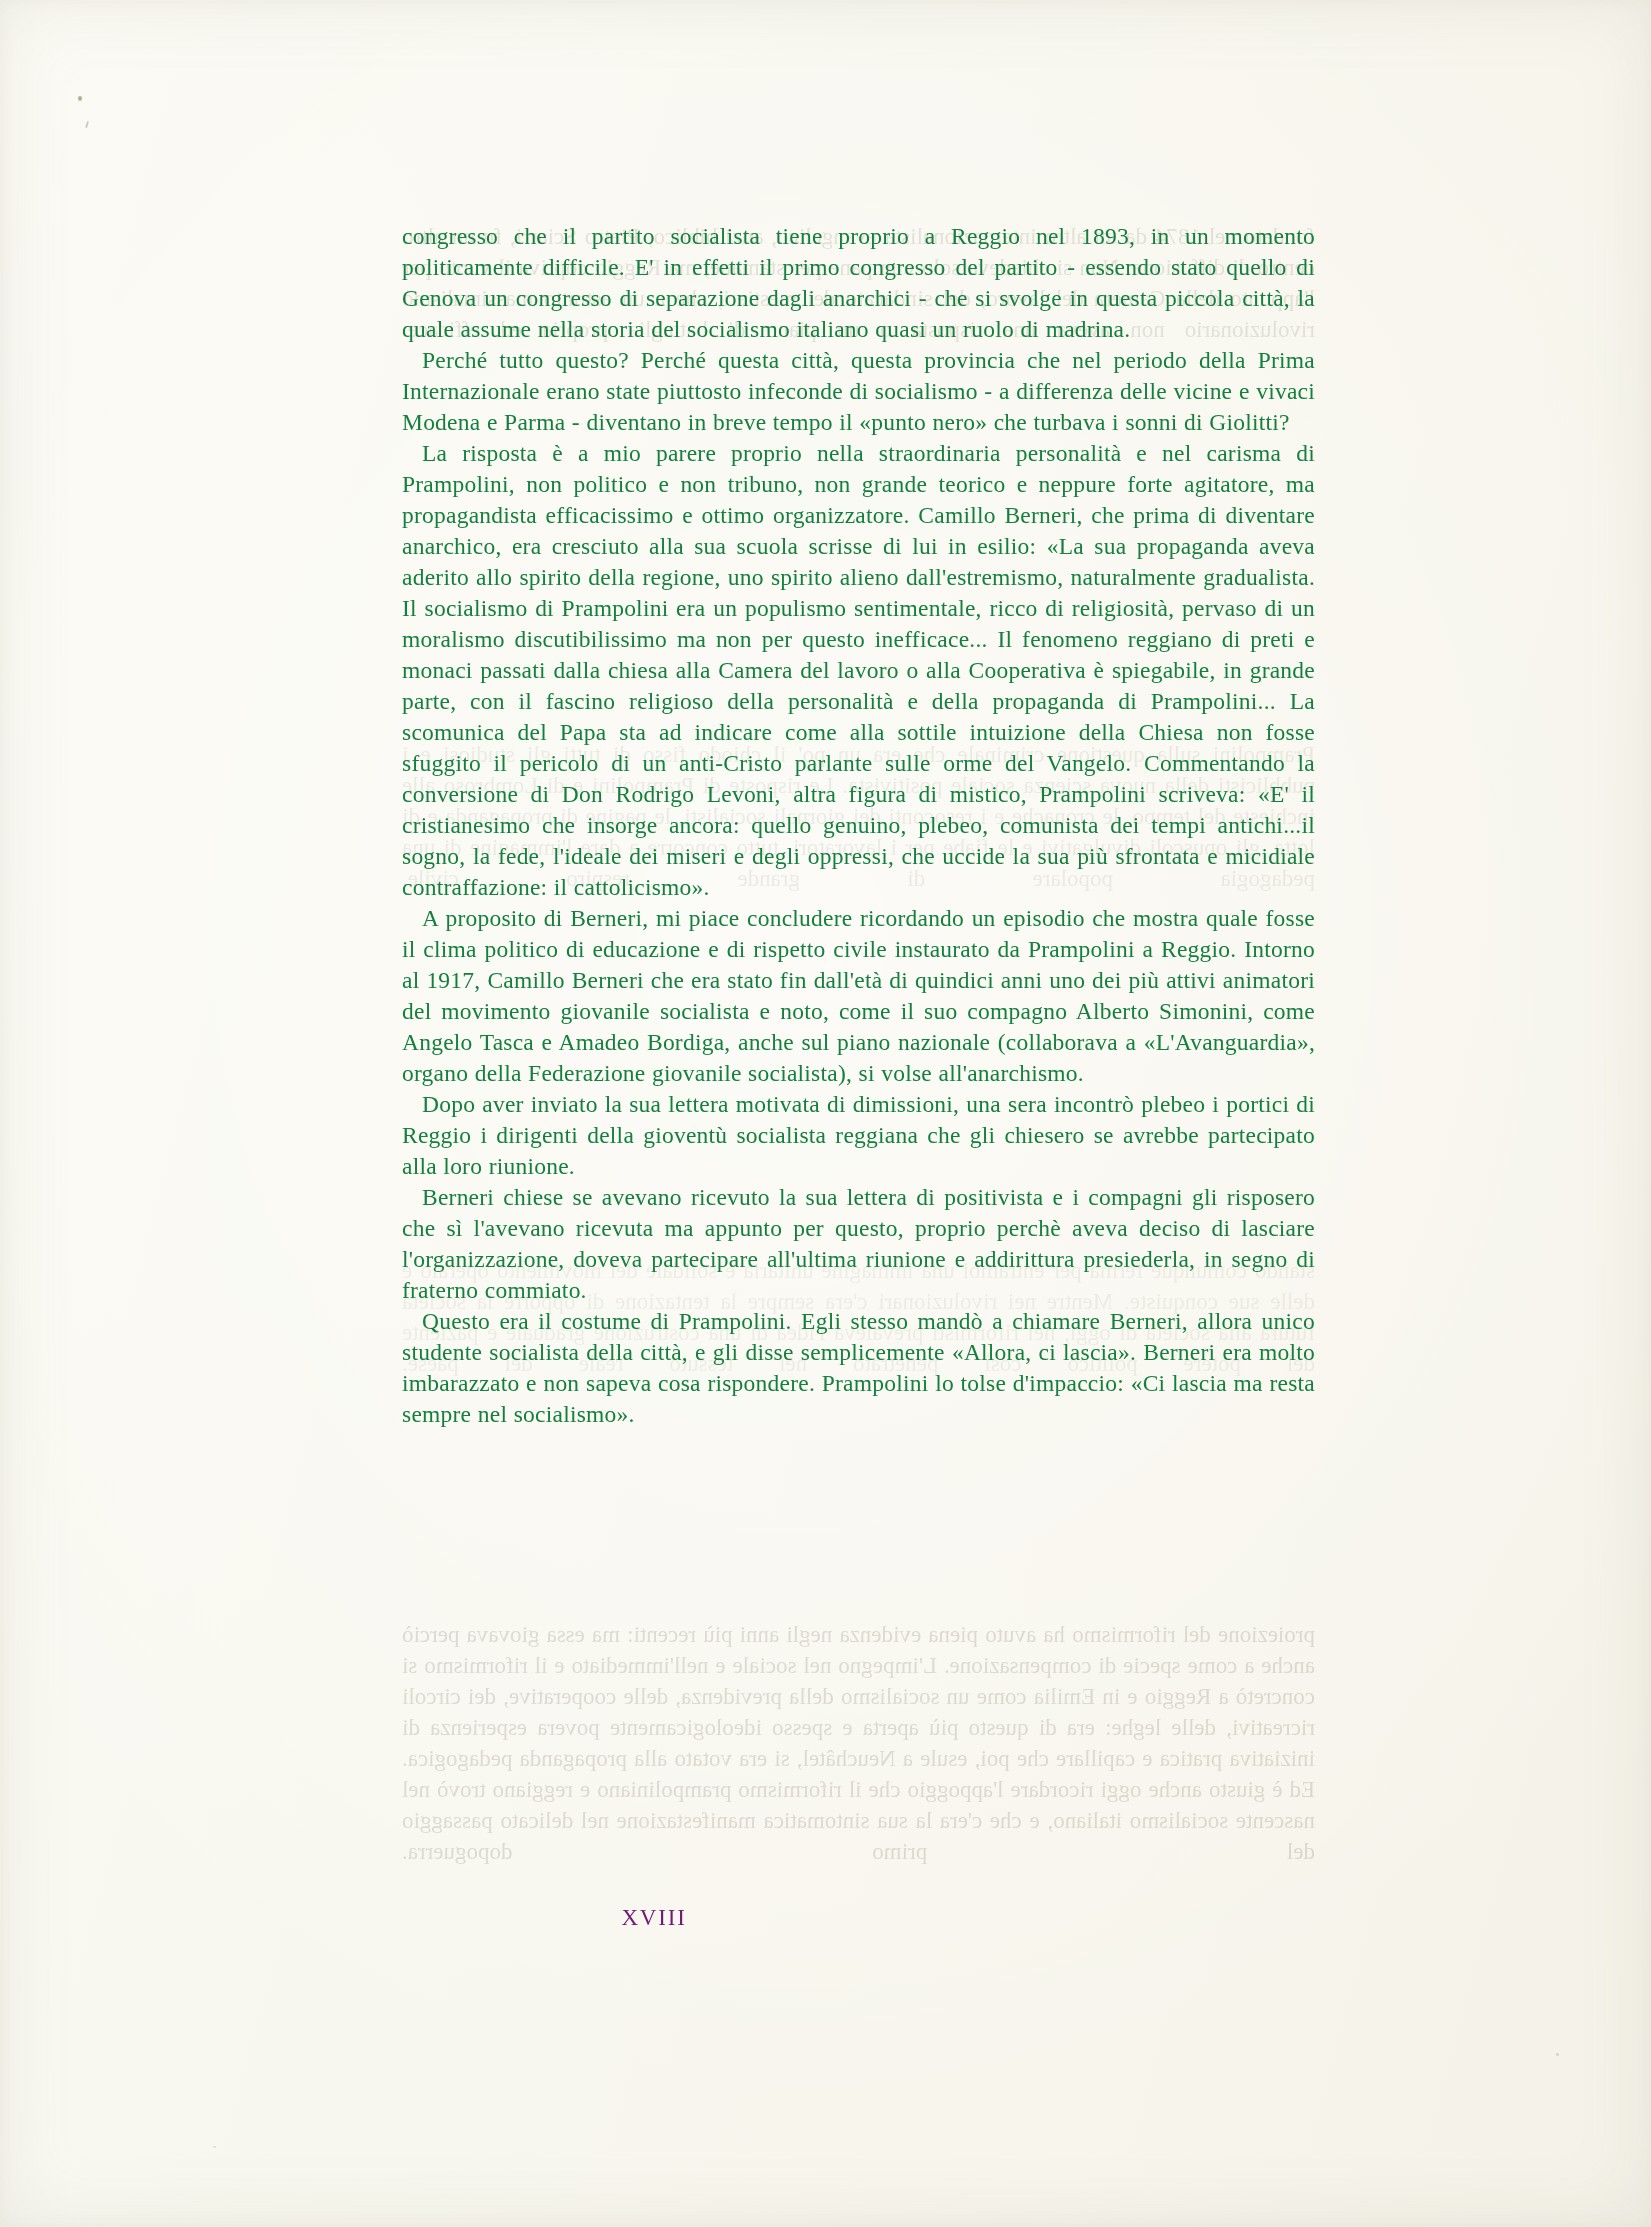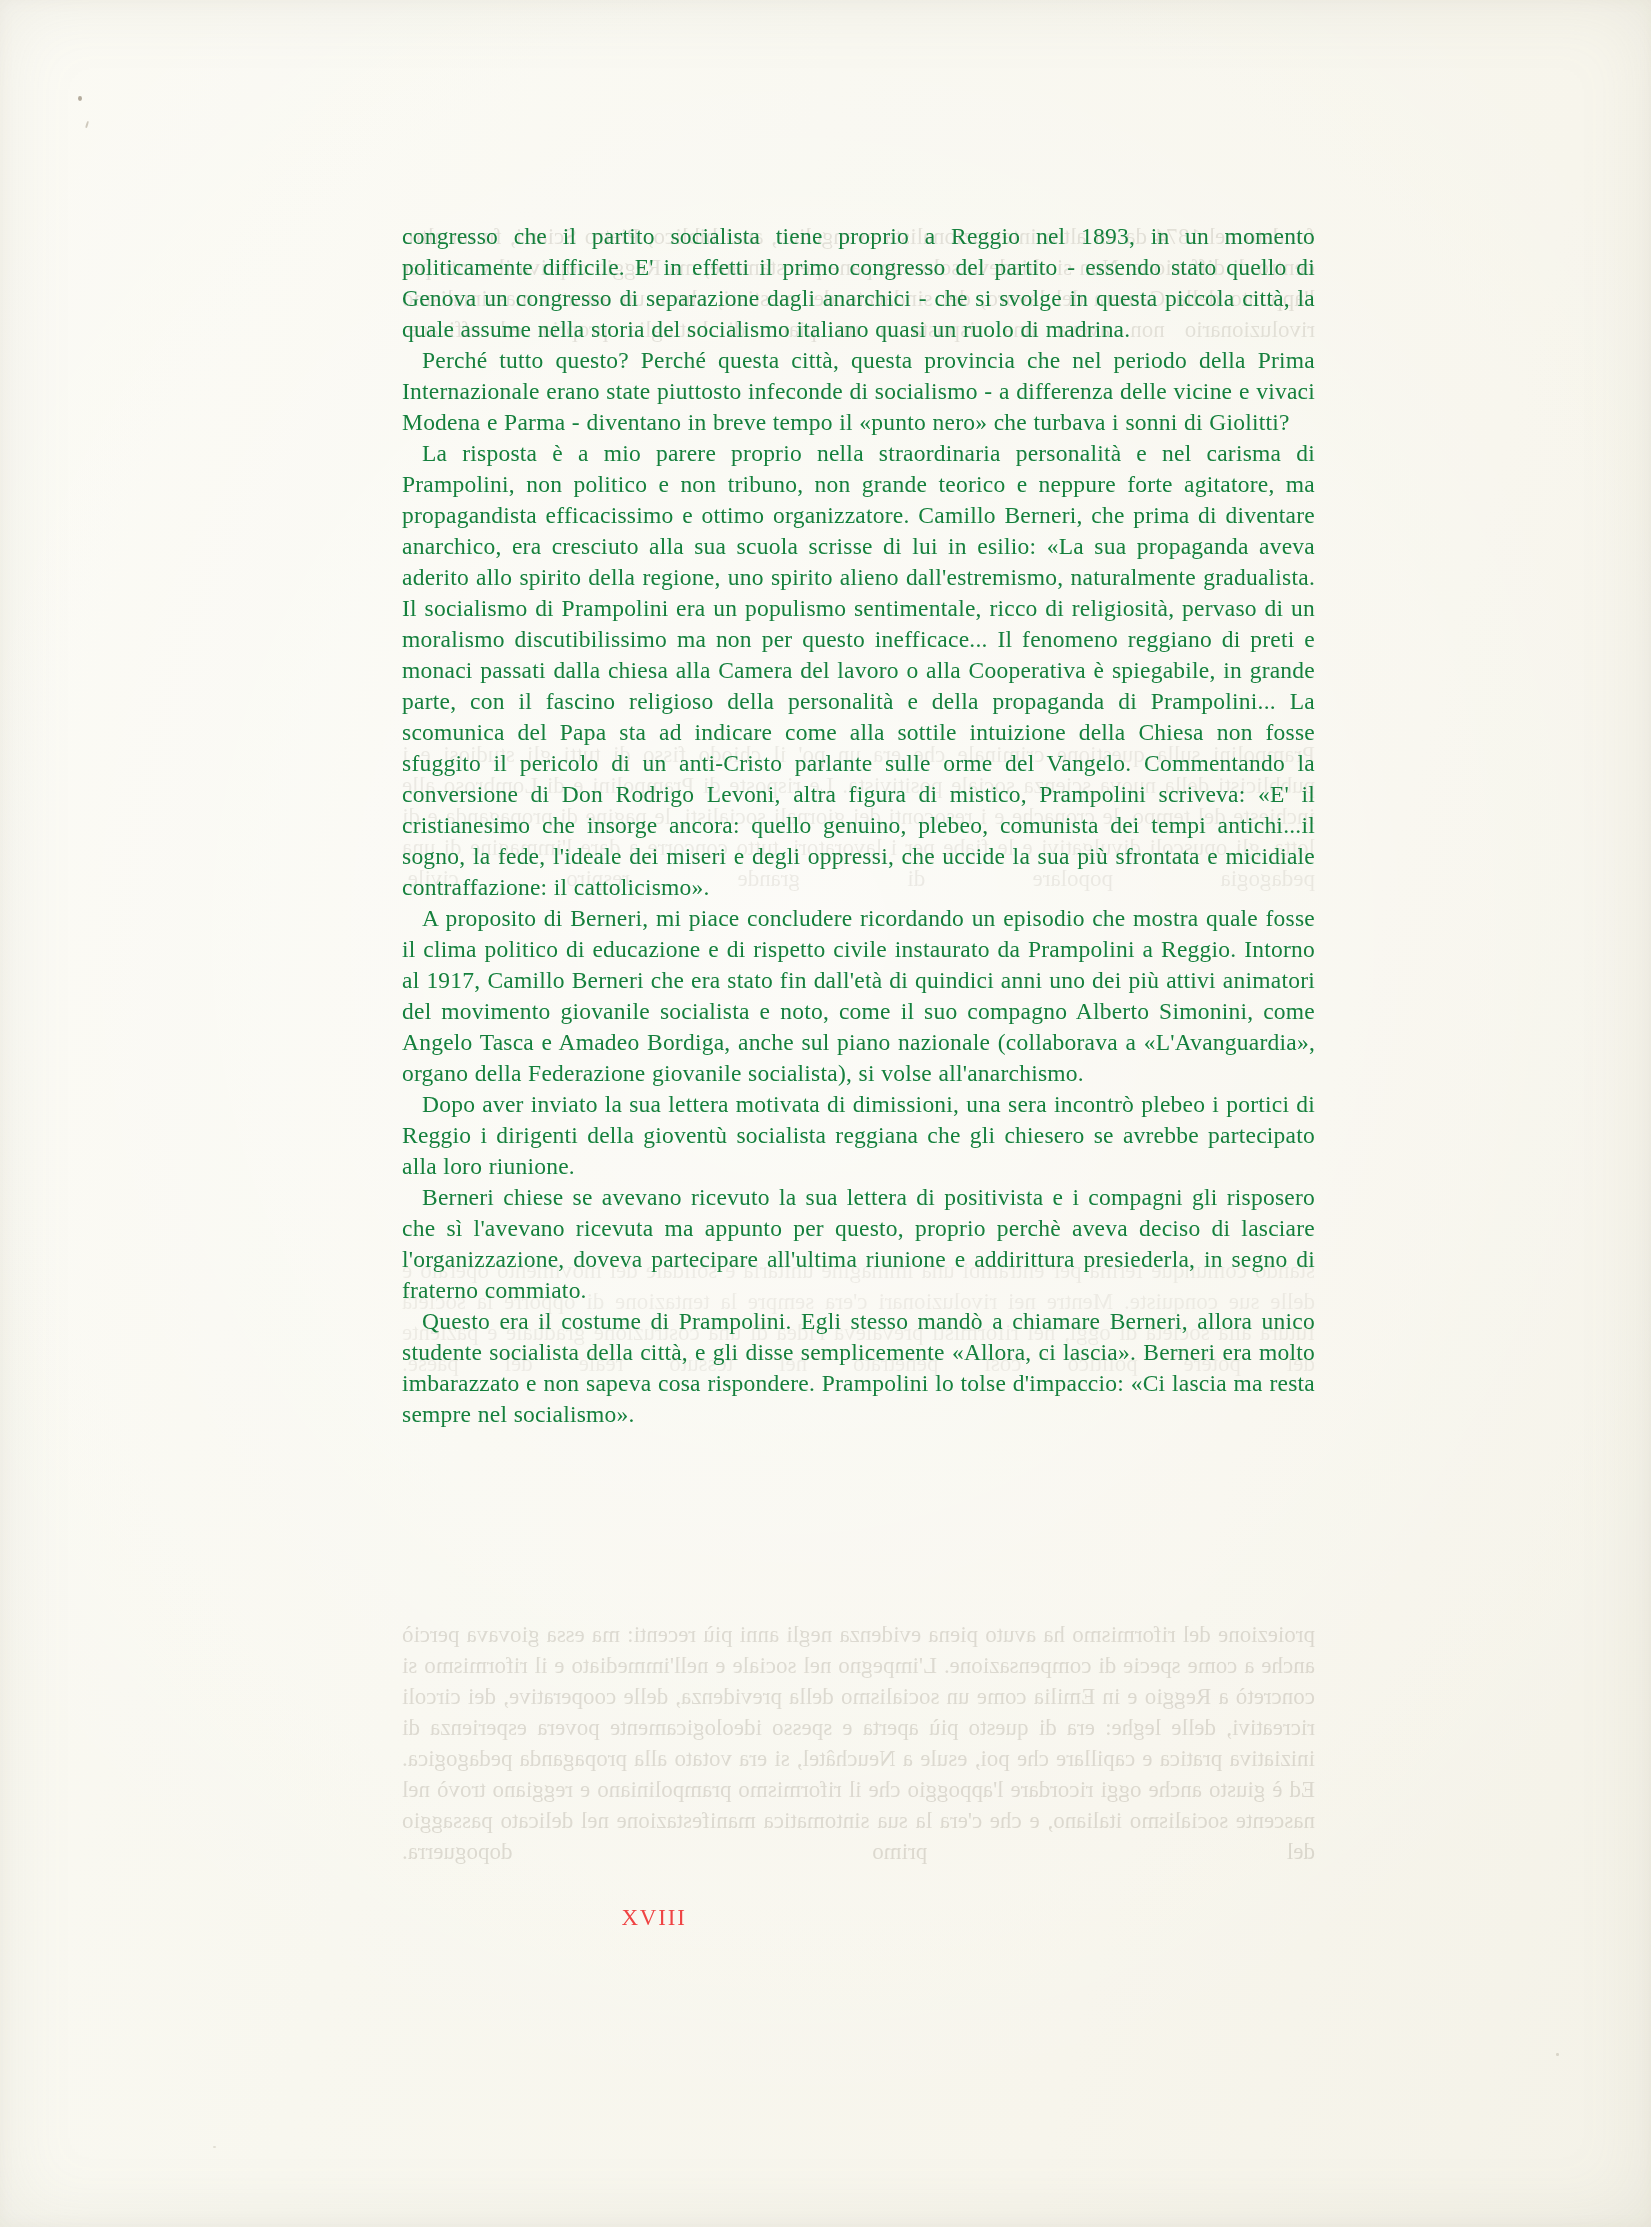--- a/index.html
+++ b/index.html
@@ -80,21 +80,21 @@
 
   
   .folio {
     position: absolute;
     top: 1905px;
     left: 0;
     width: 1308px;
     text-align: center;
     font-size: 23px;
     letter-spacing: 1.8px;
-    color: #ef4444;
+    color: #701a75;
   }
   .folio .folio-shadow {
     position: relative;
   }
 
   
   .speck {
     position: absolute;
     border-radius: 50%;
     background: #7a6c55;

